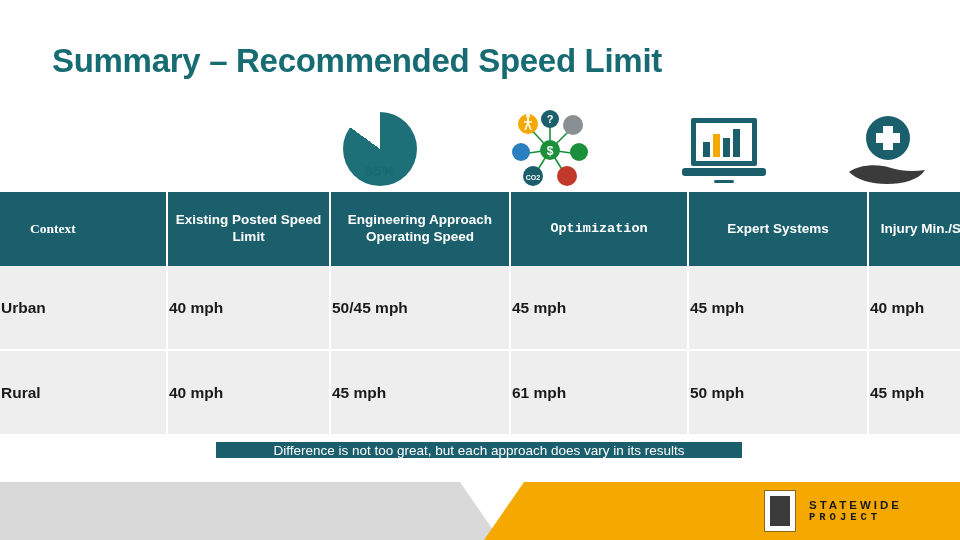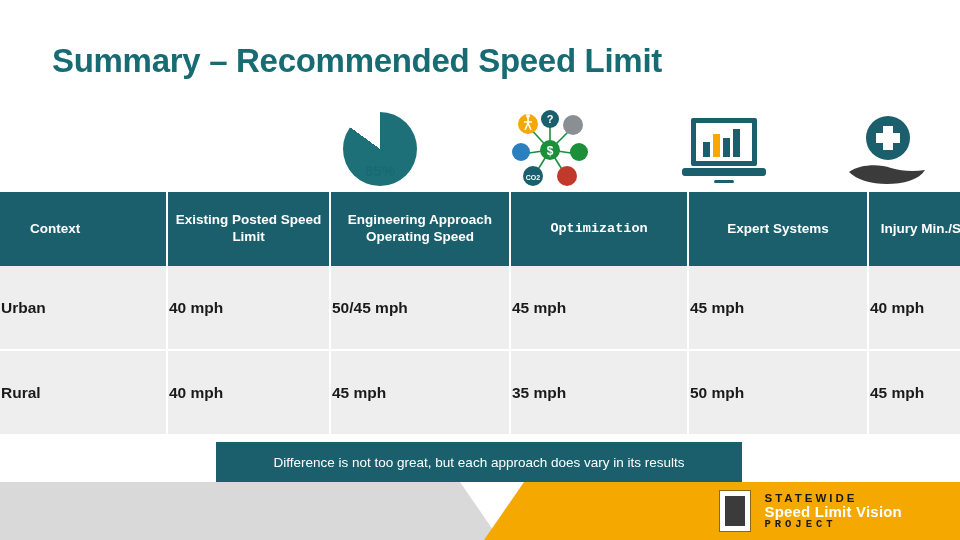--- a/index.html
+++ b/index.html
@@ -109,20 +109,21 @@
     vertical-align: middle;
     text-align: center;
     line-height: 1.25;
     border-right: 2px solid #ffffff;
   }
   table.main th:last-child { border-right: none; }
   table.main th.ctx {
     text-align: left;
     padding-left: 30px;
     font-size: 13.5px;
+    font-family: Liberation Serif, serif;
   }
   table.main td {
     background: #eeeeee;
     color: #1a1a1a;
     font-size: 15.5px;
     font-weight: bold;
     text-align: left;
     height: 81px;
     vertical-align: middle;
     border-right: 2px solid #ffffff;
@@ -130,21 +131,21 @@
   }
   table.main td:last-child { border-right: none; }
   table.main tr.row-rural td { border-bottom: none; }
 
   
   .caption {
     position: absolute;
     left: 216px;
     top: 442px;
     width: 526px;
-    height: 40px;
+    height: 16px;
     background: #1b5f6d;
     color: #ffffff;
     font-size: 13.5px;
     display: flex;
     align-items: center;
     justify-content: center;
     text-align: center;
   }
 
   
@@ -306,36 +307,35 @@
         <td>40 mph</td>
         <td>50/45 mph</td>
         <td>45 mph</td>
         <td>45 mph</td>
         <td>40 mph</td>
       </tr>
       <tr class="row-rural">
         <td>Rural</td>
         <td>40 mph</td>
         <td>45 mph</td>
-        <td>35 mph</td>
+        <td>61 mph</td>
         <td>50 mph</td>
         <td>45 mph</td>
       </tr>
     </tbody>
   </table>
 </div>
 
 <div class="caption">Difference is not too great, but each approach does vary in its results</div>
 
 <div class="footer">
   <div class="footer-grey"></div>
   <div class="footer-orange"></div>
   <div class="logo">
     <div class="logo-mark">
       <div class="logo-mark-inner"></div>
     </div>
     <div class="logo-text">
       <div class="logo-l1">STATEWIDE</div>
-      <div class="logo-l2">Speed Limit Vision</div>
       <div class="logo-l3">PROJECT</div>
     </div>
   </div>
 </div>
 
 </body></html>

